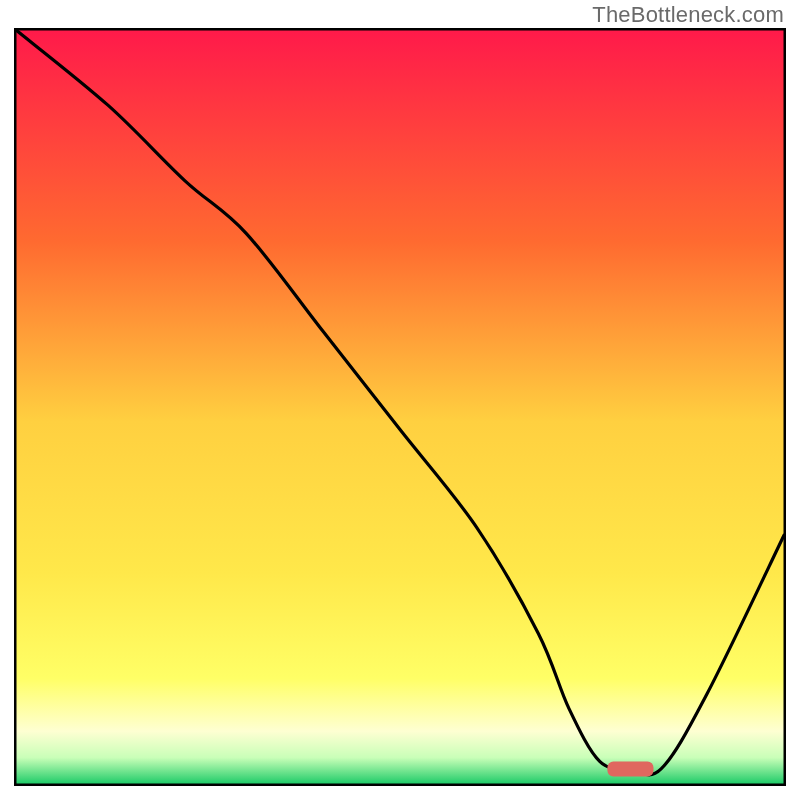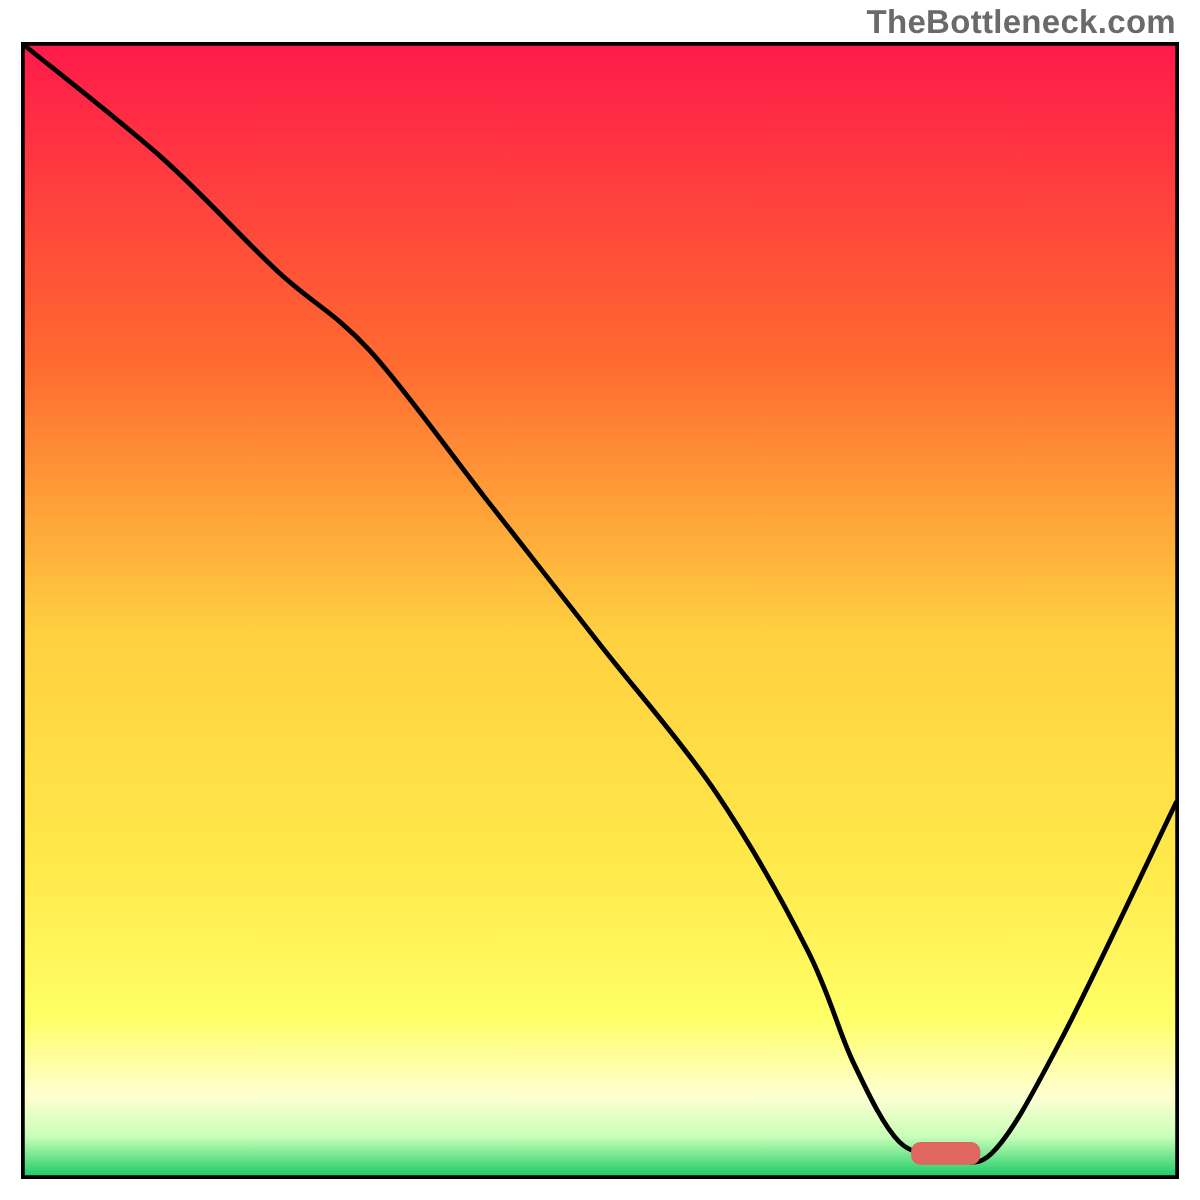--- a/index.html
+++ b/index.html
@@ -4,21 +4,21 @@
 <style>
   * { margin: 0; padding: 0; box-sizing: border-box; }
   html, body { width: 800px; height: 800px; overflow: hidden; background: #fff; }
   .wrap { position: relative; width: 800px; height: 800px; }
   .attribution {
     position: absolute;
     top: 2px;
     right: 16px;
     font-family: Arial, Helvetica, sans-serif;
     font-size: 22px;
-    font-weight: 700;
+    font-weight: 400;
     color: #6a6a6a;
     letter-spacing: 0.2px;
   }
   .plot {
     position: absolute;
     left: 14px;
     top: 28px;
     width: 772px;
     height: 758px;
   }

